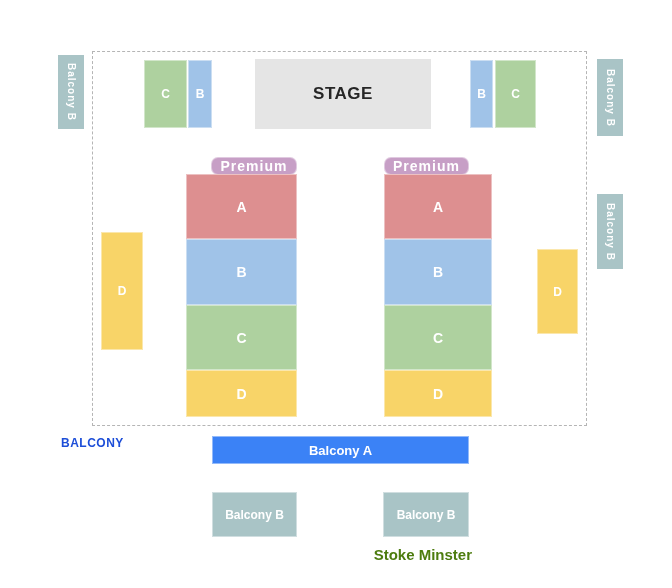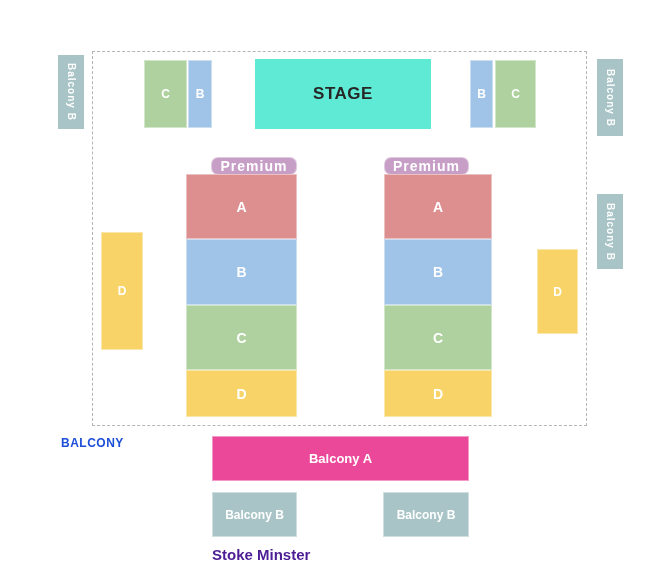--- a/index.html
+++ b/index.html
@@ -15,39 +15,39 @@
   .vlabel{
     writing-mode:vertical-rl;text-orientation:mixed;
     display:flex;align-items:center;justify-content:center;
     color:#ffffff;font-weight:bold;font-size:10px;letter-spacing:1px;
   }
   .stage{
     display:flex;align-items:center;justify-content:center;
     color:#262626;font-weight:bold;font-size:17px;letter-spacing:0.5px;
   }
   .heading{color:#1d4ed8;font-weight:bold;font-size:12px;letter-spacing:0.5px;}
-  .venue{color:#4c1d95;font-weight:bold;font-size:15px;text-align:left;}
+  .venue{color:#4d7c0f;font-weight:bold;font-size:15px;text-align:right;}
   .premium{font-size:14px;letter-spacing:1px;border-radius:7px;}
   .smallblk{font-size:12px;}
   .balcony-bar{font-size:13px;}
   .balcony-box{font-size:12px;}
 </style>
 </head>
 <body>
 
 <div id="stagearea">
 
   <div class="abs boundary" style="left:92px;top:51px;width:495px;height:375px;"></div>
 
   <div class="abs vlabel" style="left: 58px; top: 55px; width: 26px; height: 74px; background: rgb(169, 196, 198);">Balcony B</div>
 
   <div class="abs blk smallblk" style="left: 144px; top: 60px; width: 43px; height: 68px; background: rgb(174, 209, 159);">C</div>
   <div class="abs blk smallblk" style="left: 188px; top: 60px; width: 24px; height: 68px; background: rgb(160, 195, 232);">B</div>
 
-  <div class="abs stage" style="left: 255px; top: 59px; width: 176px; height: 70px; background: #5eead4;">STAGE</div>
+  <div class="abs stage" style="left: 255px; top: 59px; width: 176px; height: 70px; background: #e5e5e5;">STAGE</div>
 
   <div class="abs blk smallblk" style="left: 470px; top: 60px; width: 23px; height: 68px; background: rgb(160, 195, 232);">B</div>
   <div class="abs blk smallblk" style="left: 495px; top: 60px; width: 41px; height: 68px; background: rgb(174, 209, 159);">C</div>
 
   <div class="abs vlabel" style="left: 597px; top: 59px; width: 26px; height: 77px; background: rgb(169, 196, 198);">Balcony B</div>
   <div class="abs vlabel" style="left: 597px; top: 194px; width: 26px; height: 75px; background: rgb(169, 196, 198);">Balcony B</div>
 
   <div class="abs blk smallblk" style="left: 101px; top: 232px; width: 42px; height: 118px; background: rgb(248, 212, 104);">D</div>
   <div class="abs blk smallblk" style="left: 537px; top: 249px; width: 41px; height: 85px; background: rgb(248, 212, 104);">D</div>
 
@@ -58,20 +58,20 @@
   <div class="abs blk" style="left: 186px; top: 370px; width: 111px; height: 47px; background: rgb(248, 212, 104);">D</div>
 
   <div class="abs blk premium" style="left: 384px; top: 157px; width: 85px; height: 18px; background: rgb(199, 159, 198);">Premium</div>
   <div class="abs blk" style="left: 384px; top: 174px; width: 108px; height: 65px; background: rgb(221, 143, 144);">A</div>
   <div class="abs blk" style="left: 384px; top: 239px; width: 108px; height: 66px; background: rgb(160, 195, 232);">B</div>
   <div class="abs blk" style="left: 384px; top: 305px; width: 108px; height: 65px; background: rgb(174, 209, 159);">C</div>
   <div class="abs blk" style="left: 384px; top: 370px; width: 108px; height: 47px; background: rgb(248, 212, 104);">D</div>
 
   <div class="abs heading" style="left:61px;top:436px;">BALCONY</div>
 
-  <div class="abs blk balcony-bar" style="left: 212px; top: 436px; width: 257px; height: 45px; background: #ec4899;">Balcony A</div>
+  <div class="abs blk balcony-bar" style="left: 212px; top: 436px; width: 257px; height: 28px; background: #3b82f6;">Balcony A</div>
 
   <div class="abs blk balcony-box" style="left: 212px; top: 492px; width: 85px; height: 45px; background: rgb(169, 196, 198);">Balcony B</div>
   <div class="abs blk balcony-box" style="left: 383px; top: 492px; width: 86px; height: 45px; background: rgb(169, 196, 198);">Balcony B</div>
 
   <div class="abs venue" style="left:212px;top:546px;width:260px;">Stoke Minster</div>
 
 </div>
 
 </body></html>

